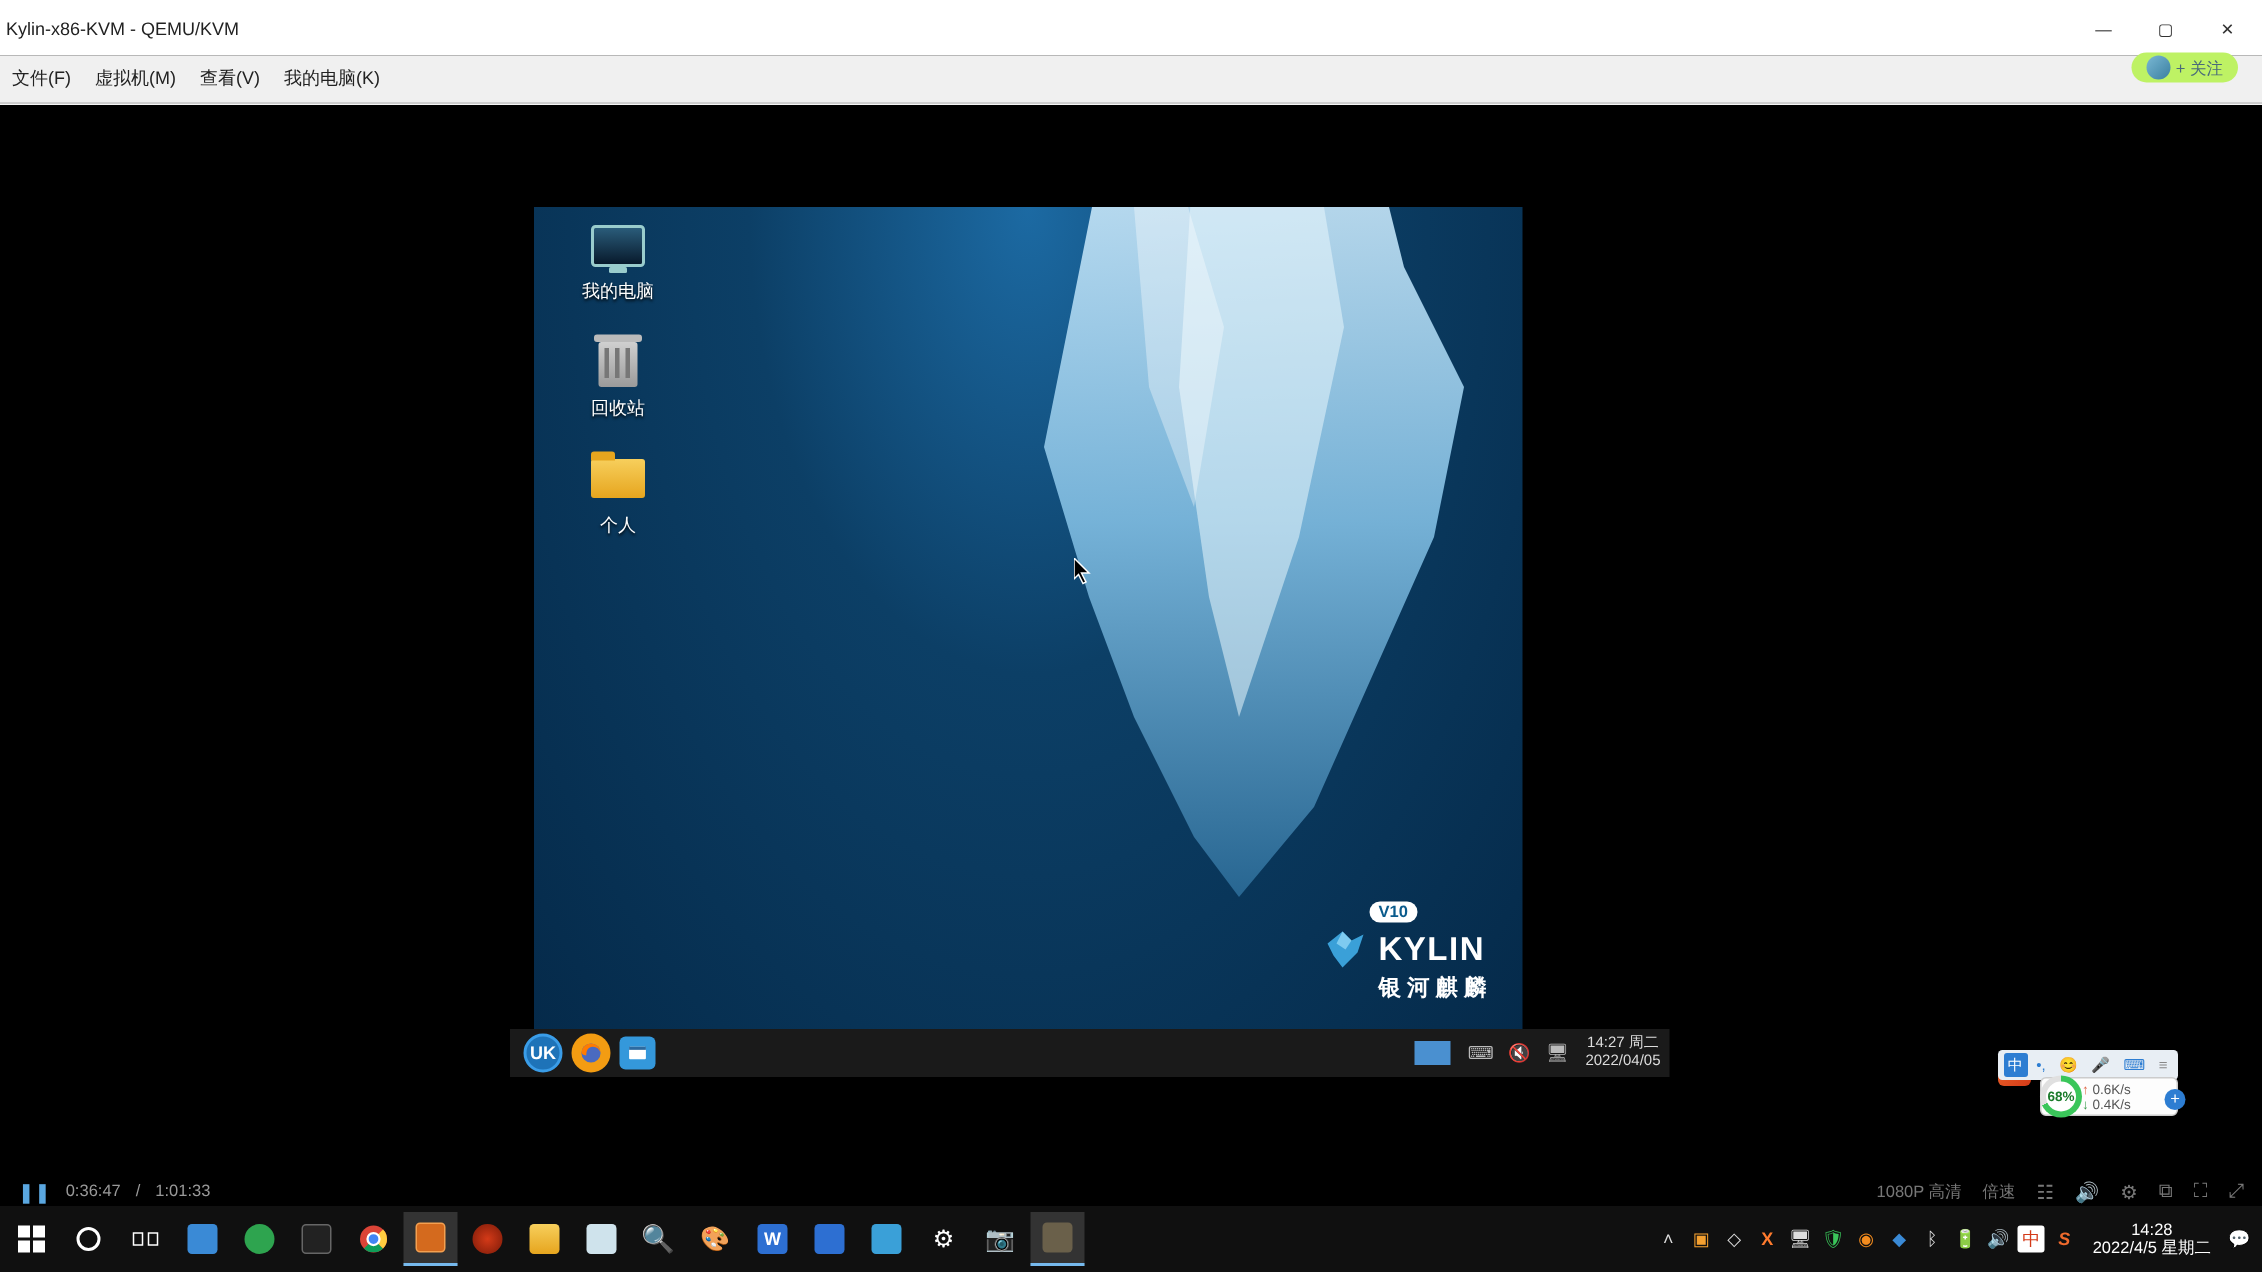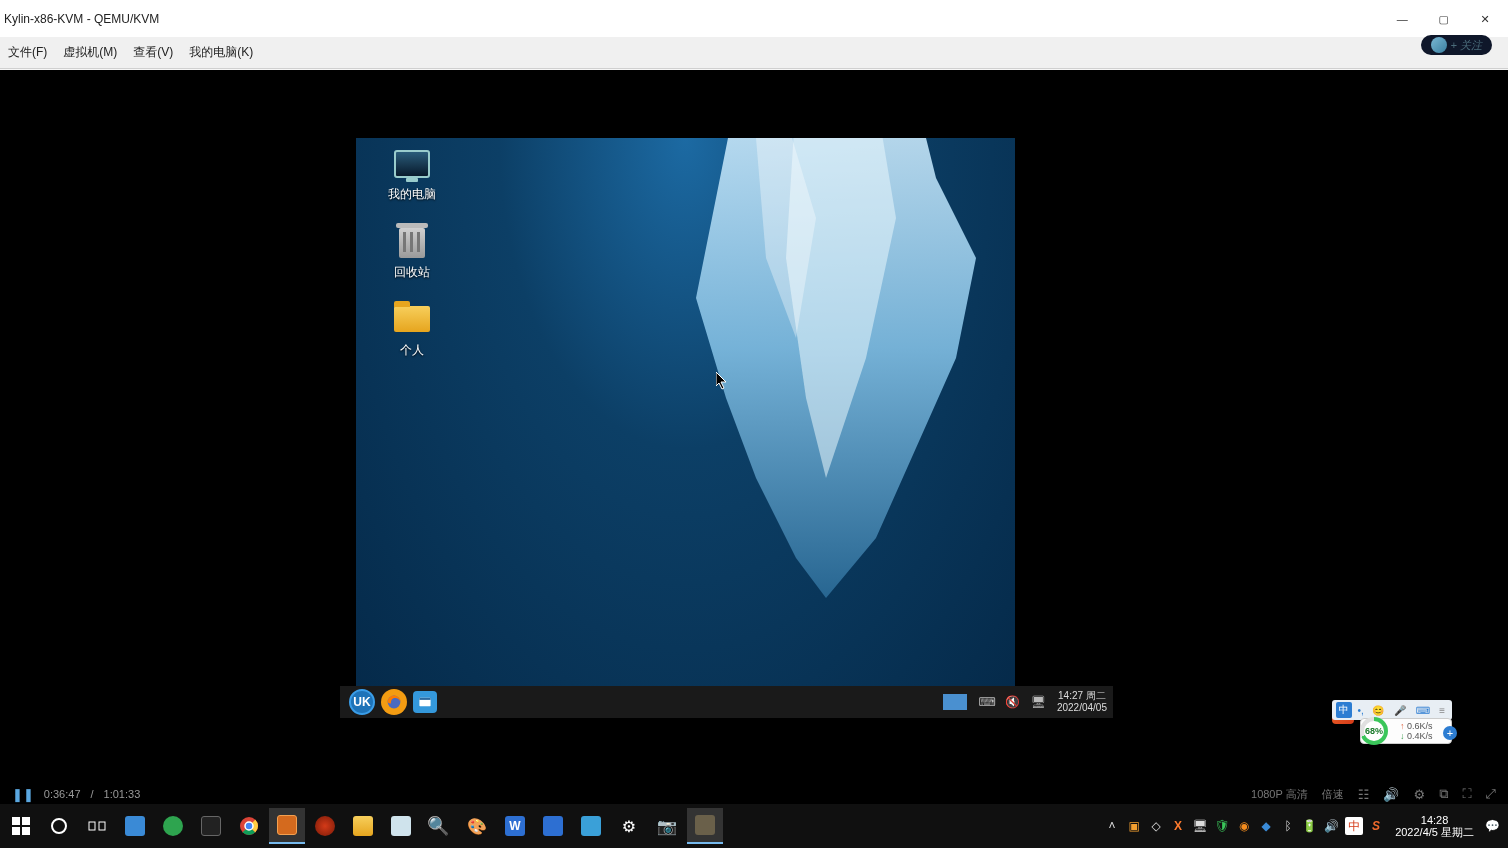--- a/index.html
+++ b/index.html
@@ -5,21 +5,21 @@
 * { box-sizing: border-box; margin: 0; padding: 0; }
 html, body { width: 1508px; height: 848px; overflow: hidden; font-family: "Microsoft YaHei", sans-serif; background: #000; }
 
 
 .titlebar { height: 37px; background: #fff; display: flex; align-items: center; justify-content: space-between; padding: 0 4px; font-size: 12px; color: #222; }
 .titlebar .controls span { display:inline-block; width:38px; text-align:center; font-size:11px; color:#333; cursor:pointer; }
 
 
 .menubar { height: 32px; background: #f0f0f0; display: flex; align-items: center; font-size: 12px; color: #222; border-bottom: 1px solid #d0d0d0; position:relative; }
 .menubar .mitem { padding: 0 8px; cursor: pointer; }
-.follow-btn { position:absolute; right:16px; top:-2px; background:#0f172a; border-radius:12px; padding:2px 10px; font-size:11px; color:#4a6b7a; display:flex; align-items:center; gap:4px;font-style:italic; }
+.follow-btn { position:absolute; right:16px; top:-2px; background:#bef264; border-radius:12px; padding:2px 10px; font-size:11px; color:#4a6b7a; display:flex; align-items:center; gap:4px; }
 .follow-avatar { width:16px; height:16px; border-radius:50%; background:linear-gradient(135deg,#7ab8d4,#3a7fa0); }
 
 
 .toolbar { height: 30px; background: linear-gradient(#f6f6f6,#e6e6e6); display: flex; align-items: center; padding: 0 8px; font-size: 12px; border-bottom:1px solid #ccc; position:relative; }
 .toolbar .tbtn { width:28px; height:22px; display:flex; align-items:center; justify-content:center; margin:0 2px; color:#444; }
 .toolbar .sep { width:1px; height:20px; background:#bbb; margin:0 6px; }
 .toolbar .drop { font-size:10px; color:#555; margin-left:-6px; }
 .toolbar .right-ic { position:absolute; right:10px; color:#888; }
 
 
@@ -59,21 +59,21 @@
 .guest-taskbar .spacer { flex:1; }
 .guest-active { width:24px; height:16px; background:#4a90d0; margin-right:6px; }
 .gico { margin:0 5px; color:#bbb; font-size:12px; }
 .gtime { text-align:center; line-height:12px; margin-left:6px; }
 
 
 .ime-strip { position:absolute; right:56px; top:700px; display:flex; gap:3px; background:#e8eef4; border-radius:3px; padding:2px 4px; align-items:center; }
 .ime-strip span { font-size:10px; padding:1px 3px; border-radius:2px; }
 .ime-cn { background:#2d7dd2; color:#fff; }
 .netmon { position:absolute; right:56px; top:718px; width:92px; height:26px; background:#fdfdfd; border:1px solid #ccc; border-radius:4px; display:flex; align-items:center; font-size:9px; color:#555; }
-.netmon .pct { width:28px; height:28px; border-radius:50%; background:conic-gradient(#3ac65a 0 68%, #e0e0e0 68% 100%); display:flex; align-items:center; justify-content:center; color:#1a7a2a; font-weight:bold; margin:-1px 12px -1px -1px; font-size:9px; }
+.netmon .pct { width:28px; height:28px; border-radius:50%; background:conic-gradient(#3ac65a 0 68%, #e0e0e0 68% 100%); display:flex; align-items:center; justify-content:center; color:#1a7a2a; font-weight:bold; margin:-1px 0 -1px -1px; font-size:9px; }
 .netmon .pct::before { content:""; position:absolute; width:20px; height:20px; background:#fff; border-radius:50%; }
 .netmon .pct b { position:relative; }
 .netmon .speeds { line-height:10px; }
 .netmon .plus { position:absolute; right:-6px; top:7px; width:14px; height:14px; background:#2d7dd2; color:#fff; border-radius:50%; text-align:center; line-height:14px; font-size:11px; }
 .sogou-badge { position:absolute; right:154px; top:702px; width:22px; height:22px; background:linear-gradient(135deg,#f06a2c,#d43a18); border-radius:4px; color:#fff; font-size:13px; font-weight:bold; text-align:center; line-height:22px; font-style:italic; }
 
 
 .seek-overlay { position:absolute; left:0; right:0; bottom:44px; height:20px; display:flex; align-items:center; padding:0 12px; color:#999; font-size:11px; gap:10px; }
 .seek-overlay .pause { color:#5aa7e0; font-size:13px; }
 .seek-overlay .right-opts { margin-left:auto; display:flex; gap:14px; align-items:center; color:#777; font-size:11px; }
@@ -182,20 +182,31 @@
         </div>
       <span>回收站</span>
     </div>
     <div class="dicon" style="left:20px; top:168px;">
       <div class="ic">
           <div class="ic-folder"></div>
         </div>
       <span>个人</span>
     </div>
 
+    <div class="kylin-brand">
+      <span class="v10">V10</span>
+      <div class="main">
+        <svg class="kylin-logo" viewBox="0 0 32 32">
+          <path d="M4 12 L14 4 L20 10 L28 6 L24 18 L14 28 L8 20 Z" fill="#3aa0d8"></path>
+          <path d="M14 4 L20 10 L16 16 L10 12 Z" fill="#7ecbf0"></path>
+        </svg>
+        <span>KYLIN</span>
+      </div>
+      <div class="sub">银河麒麟</div>
+    </div>
 
     <svg class="cursor-arrow" viewBox="0 0 12 18">
       <path d="M0 0 L0 14 L3 11 L6 17 L8 16 L5 10 L10 10 Z" fill="#000" stroke="#fff" stroke-width="1"></path>
     </svg>
   </div>
 
   <div class="guest-taskbar">
     <div class="gbtn uk">UK</div>
     <div class="gbtn ff">
       <svg viewBox="0 0 20 20" width="16" height="16">

